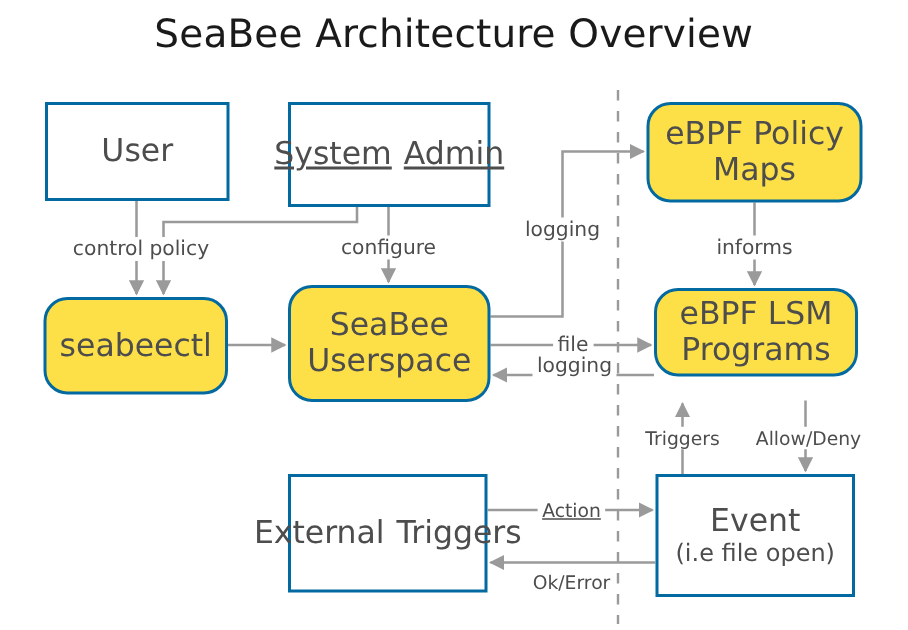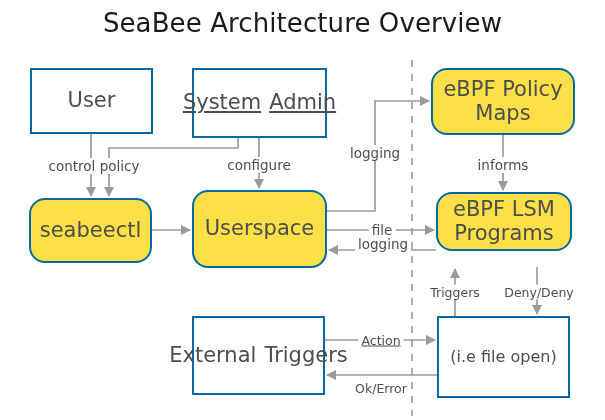--- a/index.html
+++ b/index.html
@@ -113,55 +113,57 @@
   <div class="node" style="left:192px; top:68px; width:135px; height:70px; flex-direction:row;text-decoration:underline;">
     <span class="nlabel">System</span>
     <span class="nlabel">Admin</span>
   </div>
 
   <div class="node blue" style="left:29px; top:198px; width:123px; height:65px;">
     <span class="nlabel">seabeectl</span>
   </div>
 
   <div class="node blue" style="left:192px; top:190px; width:135px; height:78px; flex-direction:column;">
+    <span class="nlabel">SeaBee</span>
     <span class="nlabel">Userspace</span>
   </div>
 
   <div class="node blue" style="left:431px; top:68px; width:144px; height:67px; flex-direction:column;">
     <span class="nlabel">eBPF Policy</span>
     <span class="nlabel">Maps</span>
   </div>
 
   <div class="node blue" style="left:436px; top:192px; width:136px; height:59px; flex-direction:column;">
     <span class="nlabel">eBPF LSM</span>
     <span class="nlabel">Programs</span>
   </div>
 
   <div class="node" style="left:192px; top:316px; width:133px; height:79px; ">
     <span class="nlabel">External</span>
     <span class="nlabel">Triggers</span>
   </div>
 
   <div class="node" style="left:437px; top:316px; width:133px; height:82px; flex-direction:column;">
+    <span class="nlabel">Event</span>
     <span class="nsub">(i.e file open)</span>
   </div>
 
   <div class="edge-label" style="left:94px; top:166px;">control policy</div>
 
   <div class="edge-label" style="left:259px; top:165px;">configure</div>
 
   <div class="edge-label" style="left:375px; top:153px;">logging</div>
 
   <div class="edge-label" style="left:503px; top:165px;">informs</div>
 
   <div class="edge-label" style="left:382px; top:230px;">file</div>
 
   <div class="edge-label" style="left:383px; top:244px;">logging</div>
 
   <div class="edge-label sm" style="left:455px; top:292px;">Triggers</div>
 
-  <div class="edge-label sm" style="left:539px; top:292px;">Deny/Deny</div>
+  <div class="edge-label sm" style="left:539px; top:292px;">Allow/Deny</div>
 
   <div class="edge-label sm" style="left:381px; top:340px;text-decoration:underline;">Action</div>
 
   <div class="edge-label sm" style="left:381px; top:388px;">Ok/Error</div>
 
 </div>
 
 </body></html>

